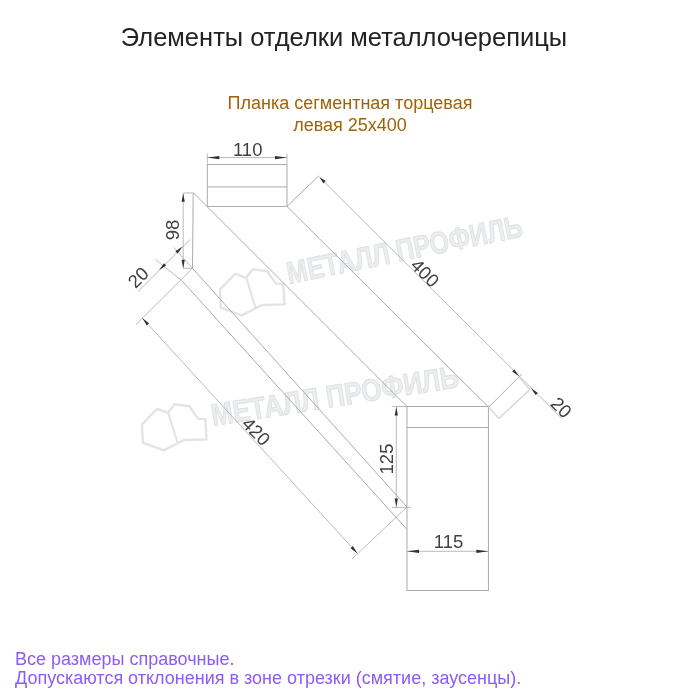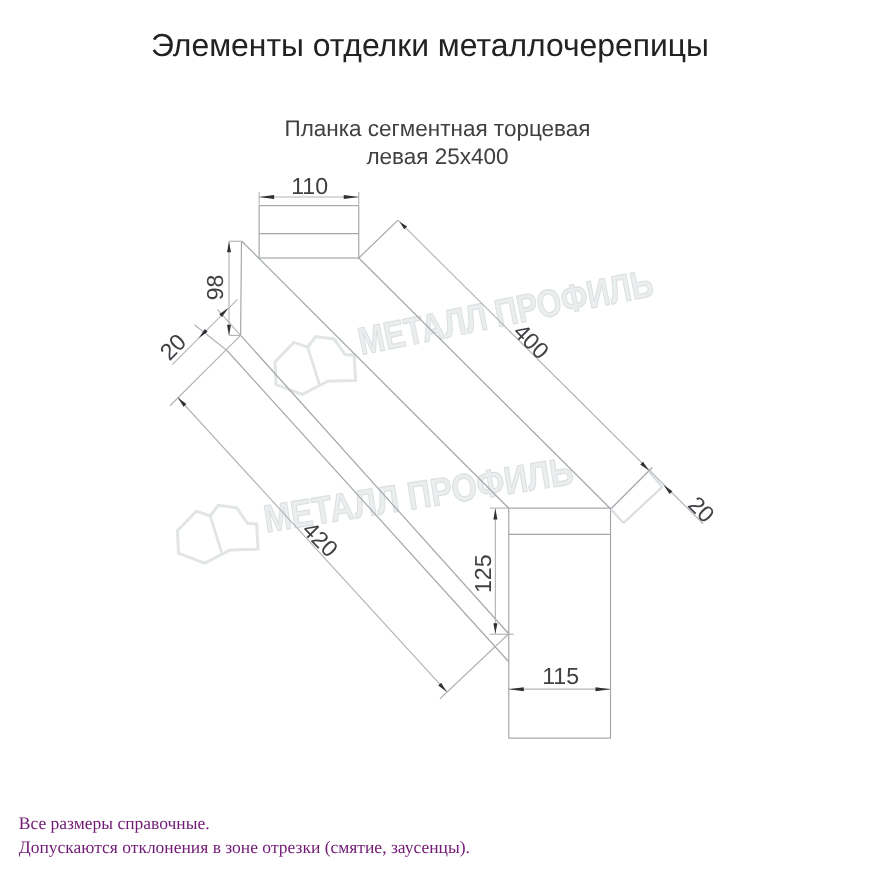--- a/index.html
+++ b/index.html
@@ -1,21 +1,21 @@
 <!DOCTYPE html>
 <html><head>
 <meta charset="utf-8">
 <style>
 html,body{margin:0;padding:0;background:#ffffff;width:700px;height:700px;overflow:hidden}
 .title{position:absolute;left:0;top:23px;width:700px;text-align:center;
  font-family:"Liberation Sans",sans-serif;font-size:25.5px;color:#222;margin-left:-6px}
 .sub{position:absolute;left:0;top:93px;width:700px;text-align:center;
- font-family:"Liberation Sans",sans-serif;font-size:18px;color:#404040;line-height:21.5px}
-.foot{position:absolute;left:15px;top:650px;font-family:Liberation Serif, serif;
- font-size:14px;color:#701a75;line-height:19px}
+ font-family:"Liberation Sans",sans-serif;font-size:18px;color:#a16207;line-height:21.5px}
+.foot{position:absolute;left:15px;top:650px;font-family:Liberation Sans, sans-serif;
+ font-size:18px;color:#8b5cf6;line-height:19px}
 svg{position:absolute;left:0;top:0}
 </style>
 </head>
 <body>
 
 <svg width="700" height="700" viewBox="0 0 700 700" xmlns="http://www.w3.org/2000/svg">
 <rect width="700" height="700" fill="#ffffff"></rect>
 
 <g transform="translate(251 291) rotate(-12)">
       <path d="M -33 10 L -30 -8 L -12 -20 L -2 -14 L 6 -21 L 20 -16 L 26 -2 L 33 0 L 30 20 L 8 16 L -14 22 Z" fill="none" stroke="#e2e5e6" stroke-width="2.4"></path>

